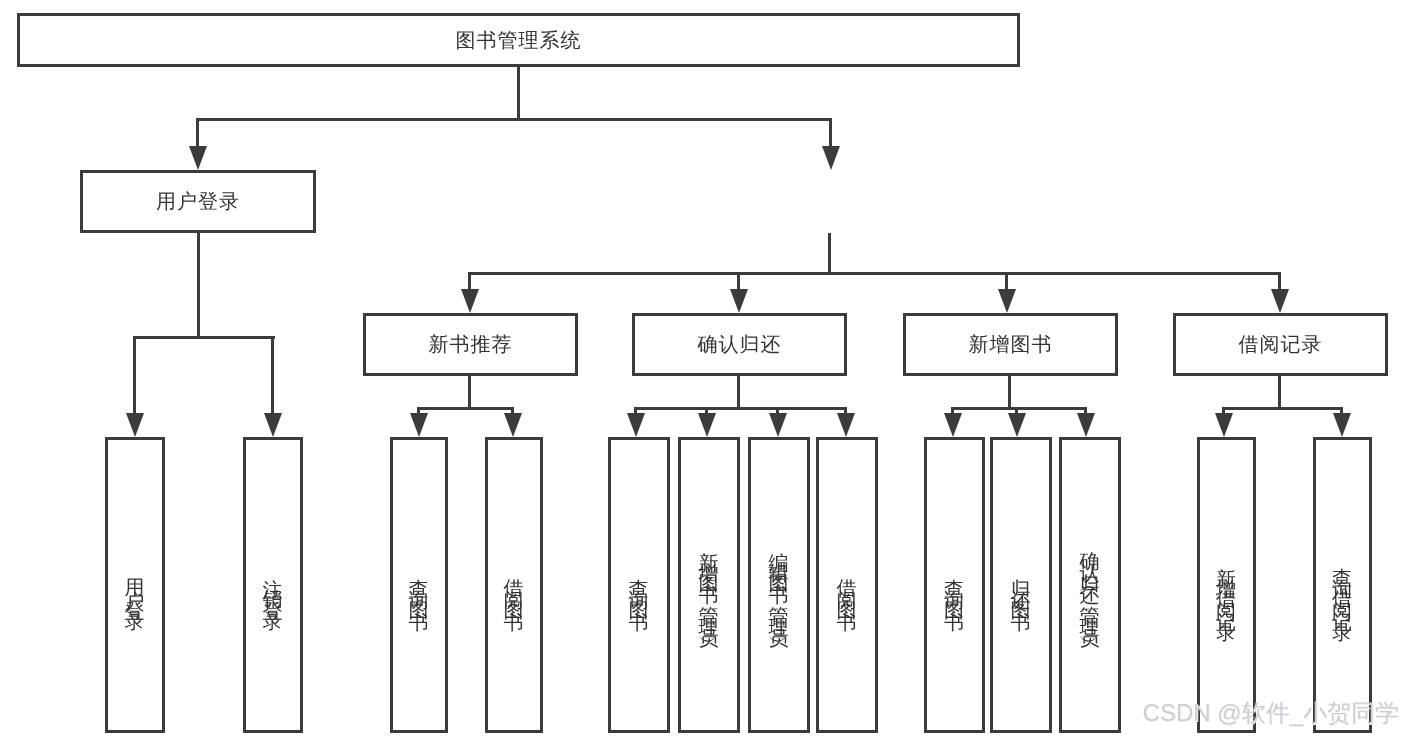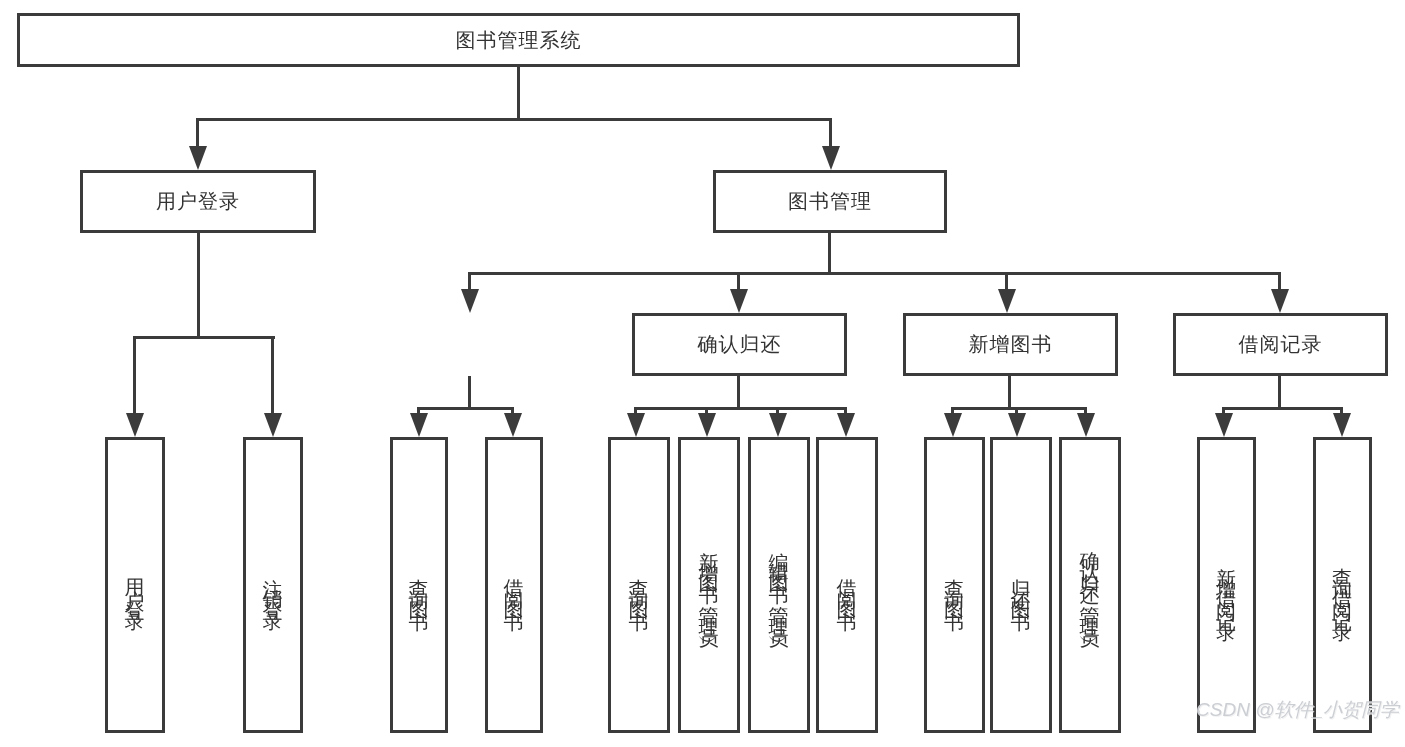--- a/index.html
+++ b/index.html
@@ -20,22 +20,22 @@
     writing-mode:vertical-rl;text-orientation:mixed;
     font-size:20px;letter-spacing:11px;color:#333333;line-height:1;
   }
   .hline,.vline{position:absolute;background:#3b3b3b;}
   .arrow{
     position:absolute;width:0;height:0;
     border-left:9px solid transparent;border-right:9px solid transparent;
     border-top:24px solid #3b3b3b;
   }
   .watermark{
-    position:absolute;right:6px;top:697px;font-size:19px;
-    color:#cbced3;text-shadow:1px 1px 0 #f2f2f2;z-index:5;white-space:nowrap;font-style:italic;
+    position:absolute;right:6px;top:697px;font-size:24px;
+    color:#cbced3;text-shadow:1px 1px 0 #f2f2f2;z-index:5;white-space:nowrap;
   }
 </style>
 </head>
 <body>
 
 <div id="canvas">
 
   <div class="box" style="left:17px;top:13px;width:1003px;height:54px;border-width:3px;">
     <span>图书管理系统</span>
   </div>
@@ -43,42 +43,42 @@
   <div class="vline" style="left:517px;top:67px;width:3px;height:53px;"></div>
   <div class="hline" style="left:196px;top:118px;width:636px;height:3px;"></div>
   <div class="vline" style="left:196px;top:118px;width:3px;height:33px;"></div>
   <div class="vline" style="left:829px;top:118px;width:3px;height:33px;"></div>
   <div class="arrow" style="left:188.5px;top:146px;"></div>
   <div class="arrow" style="left:821.5px;top:146px;"></div>
 
   <div class="box" style="left:80px;top:170px;width:236px;height:63px;">
     <span>用户登录</span>
   </div>
-  <div class="box" style="left:713px;top:170px;width:234px;height:63px;">
-    <span>图书管理</span>
-  </div>
 
   <div class="vline" style="left:197px;top:233px;width:3px;height:106px;"></div>
   <div class="hline" style="left:133px;top:336px;width:142px;height:3px;"></div>
   <div class="vline" style="left:133px;top:336px;width:3px;height:81px;"></div>
   <div class="vline" style="left:271px;top:336px;width:3px;height:81px;"></div>
   <div class="arrow" style="left:125.5px;top:413px;"></div>
   <div class="arrow" style="left:263.5px;top:413px;"></div>
 
   <div class="vline" style="left:828px;top:233px;width:3px;height:41px;"></div>
   <div class="hline" style="left:468px;top:272px;width:813px;height:3px;"></div>
   <div class="vline" style="left:468px;top:272px;width:3px;height:19px;"></div>
   <div class="vline" style="left:737px;top:272px;width:3px;height:19px;"></div>
   <div class="vline" style="left:1005px;top:272px;width:3px;height:19px;"></div>
   <div class="vline" style="left:1278px;top:272px;width:3px;height:19px;"></div>
   <div class="arrow" style="left:460.5px;top:289px;"></div>
   <div class="arrow" style="left:729.5px;top:289px;"></div>
   <div class="arrow" style="left:997.5px;top:289px;"></div>
   <div class="arrow" style="left:1270.5px;top:289px;"></div>
 
+  <div class="box" style="left:363px;top:313px;width:215px;height:63px;">
+    <span>新书推荐</span>
+  </div>
   <div class="box" style="left:632px;top:313px;width:215px;height:63px;">
     <span>确认归还</span>
   </div>
   <div class="box" style="left:903px;top:313px;width:215px;height:63px;">
     <span>新增图书</span>
   </div>
   <div class="box" style="left:1173px;top:313px;width:215px;height:63px;">
     <span>借阅记录</span>
   </div>
 

